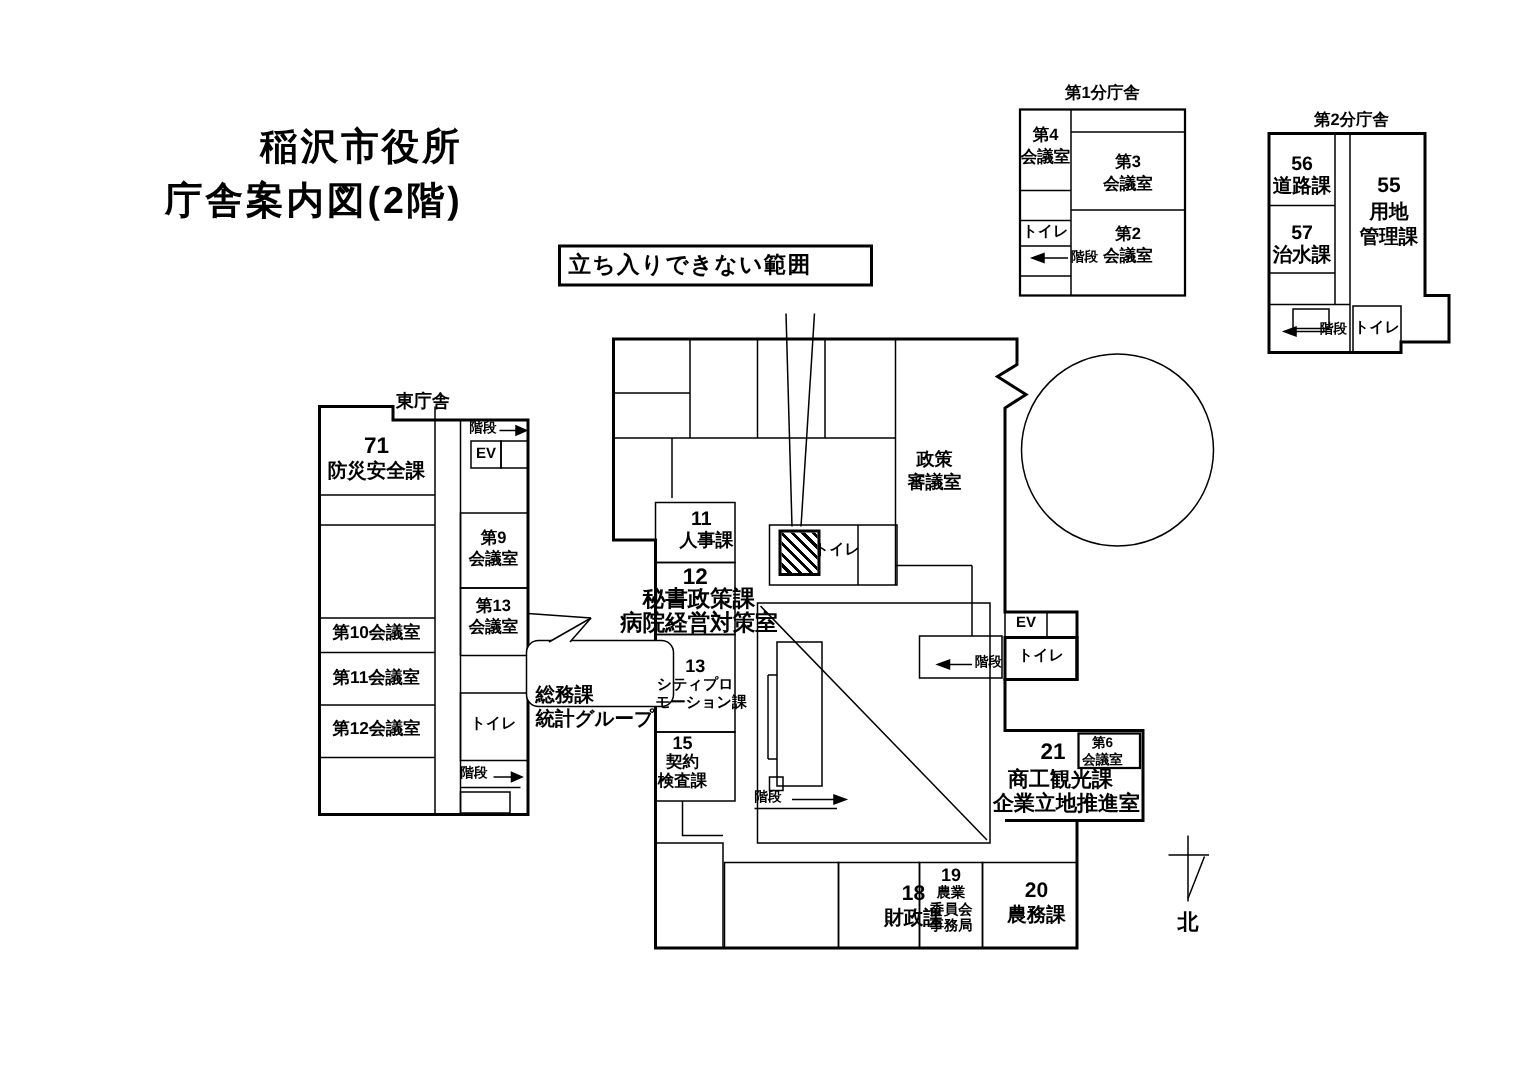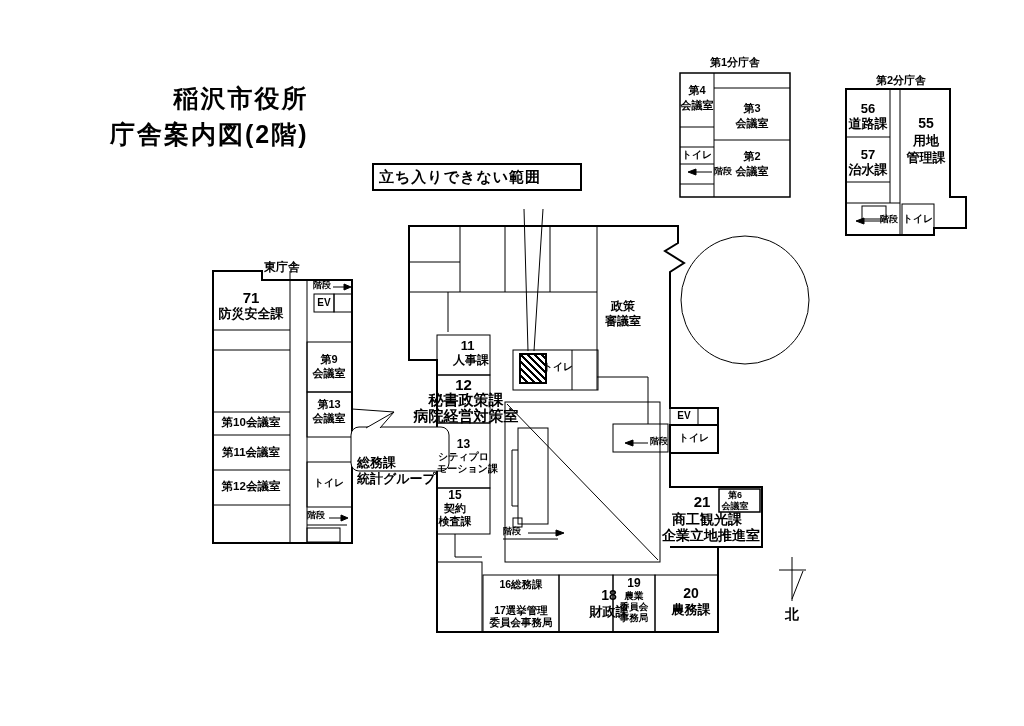--- a/index.html
+++ b/index.html
@@ -239,26 +239,20 @@
     <div style="font-size:12px;line-height:14px">13</div>
     <div>シティプロ</div>
     <div>モーション課</div>
   </div>
   <div class="lbl" style="left:437px;top:488px;width:36px;font-size:11px;line-height:13px">
     <div style="font-size:12px;line-height:14px">15</div>
     <div>契約</div>
     <div>検査課</div>
   </div>
 
-  <div class="lbl" style="left:483px;top:578px;width:76px;font-size:10.5px;line-height:12px">
-    <div>16総務課</div>
-    <div style="height:14px"></div>
-    <div>17選挙管理</div>
-    <div>委員会事務局</div>
-  </div>
   <div class="lbl" style="left:573px;top:587px;width:72px;font-size:13px;line-height:15px">
     <div style="font-size:14px;line-height:17px">18</div>
     <div>財政課</div>
   </div>
   <div class="lbl" style="left:613px;top:576px;width:42px;font-size:9.5px;line-height:11px">
     <div style="font-size:12px;line-height:14px">19</div>
     <div>農業</div>
     <div>委員会</div>
     <div>事務局</div>
   </div>

